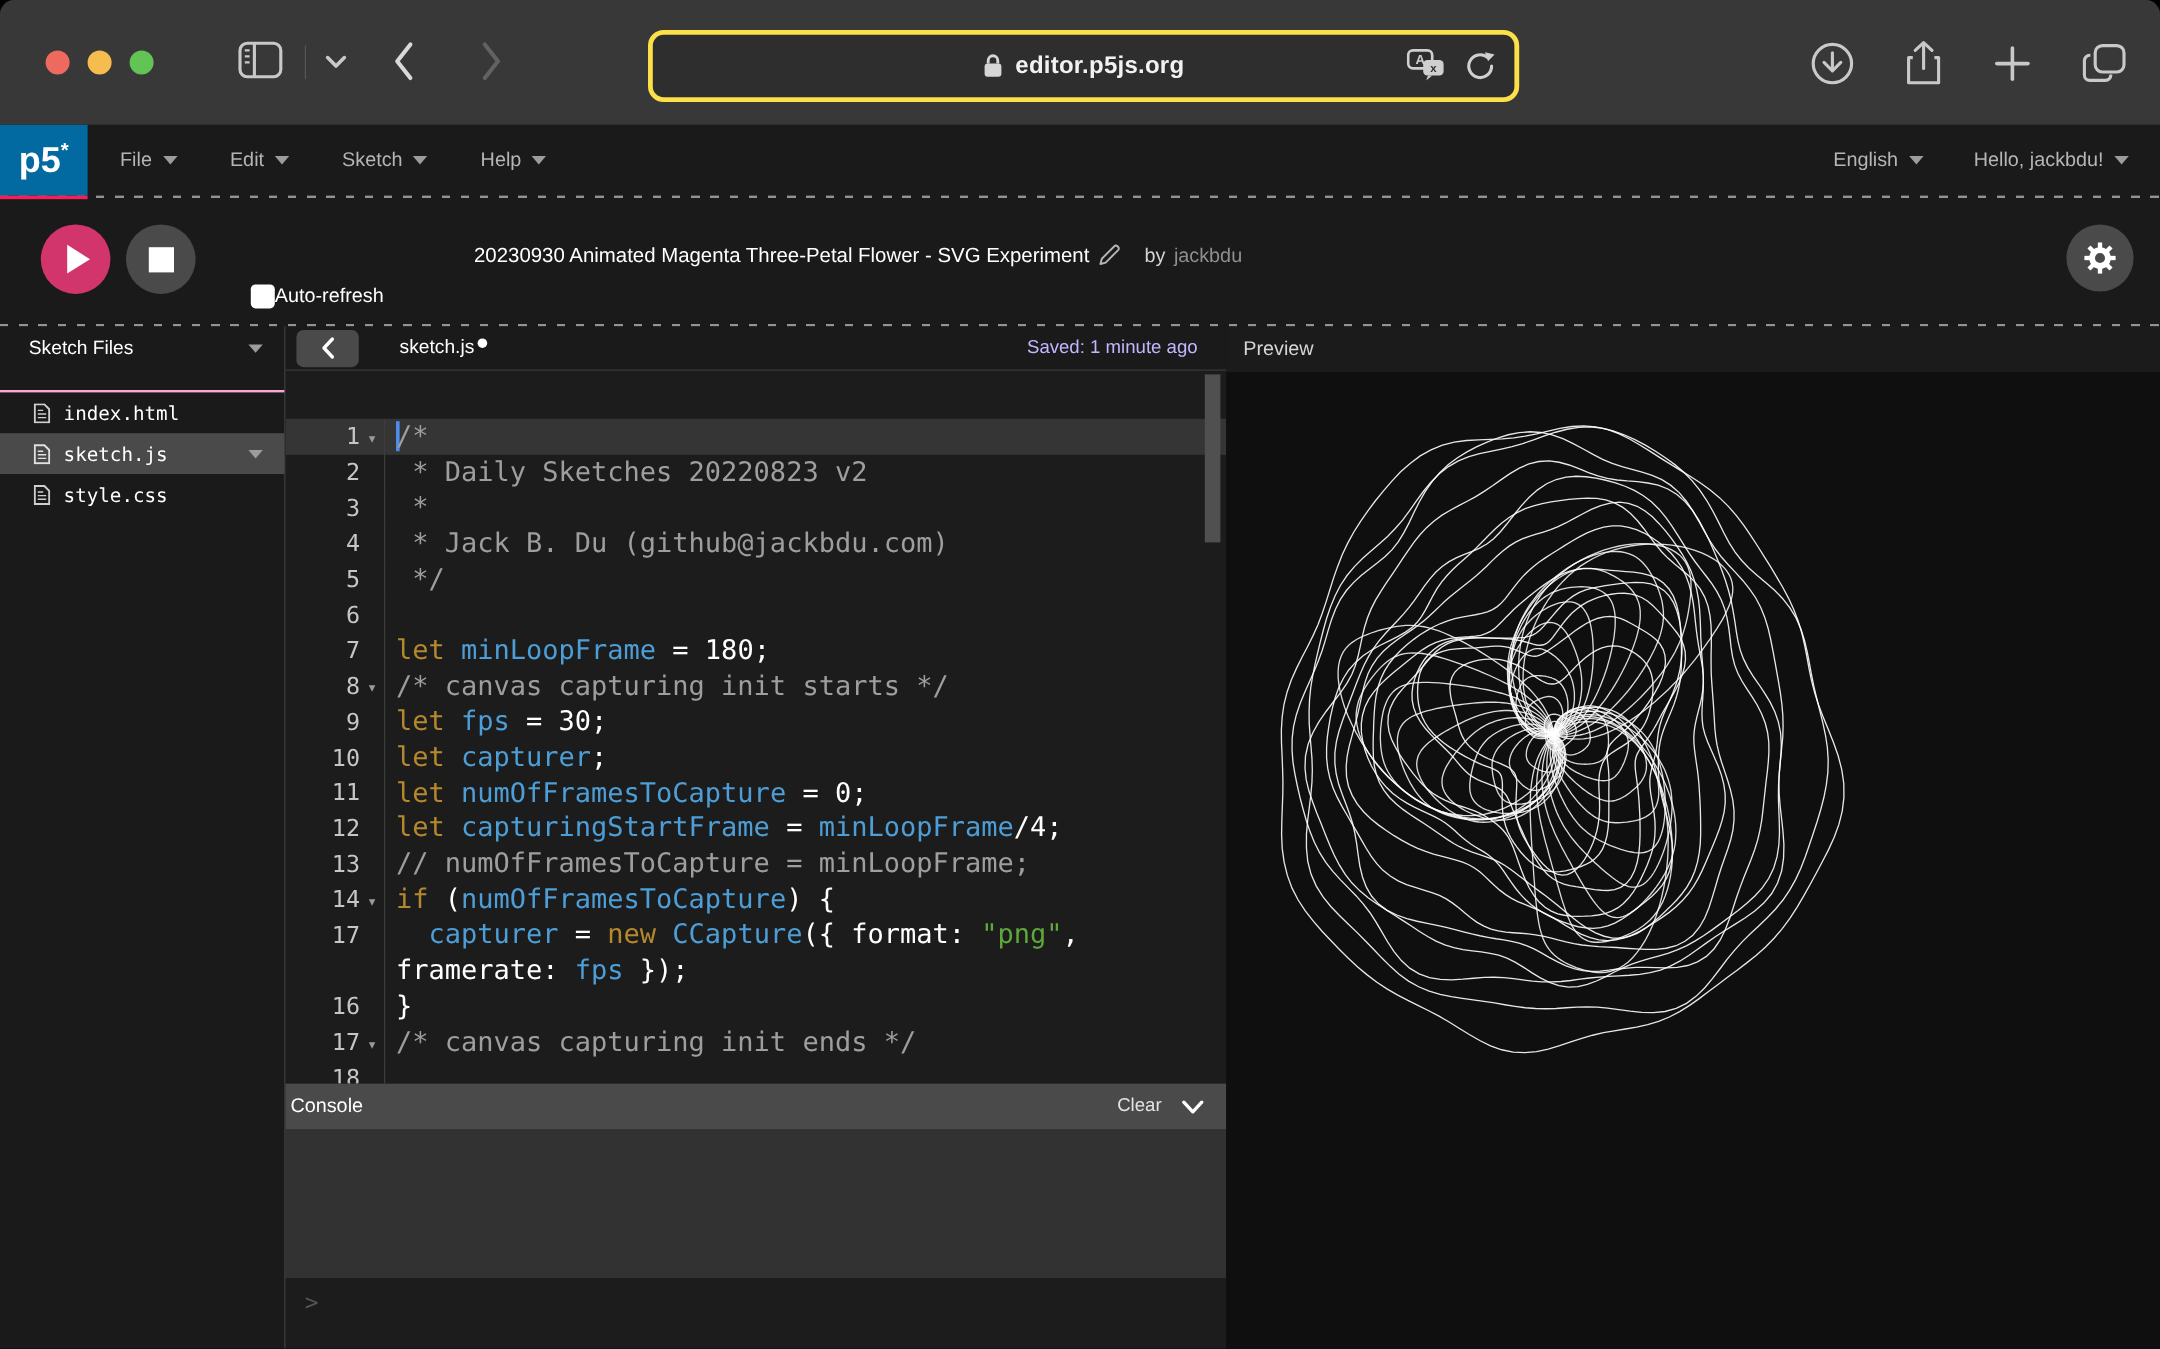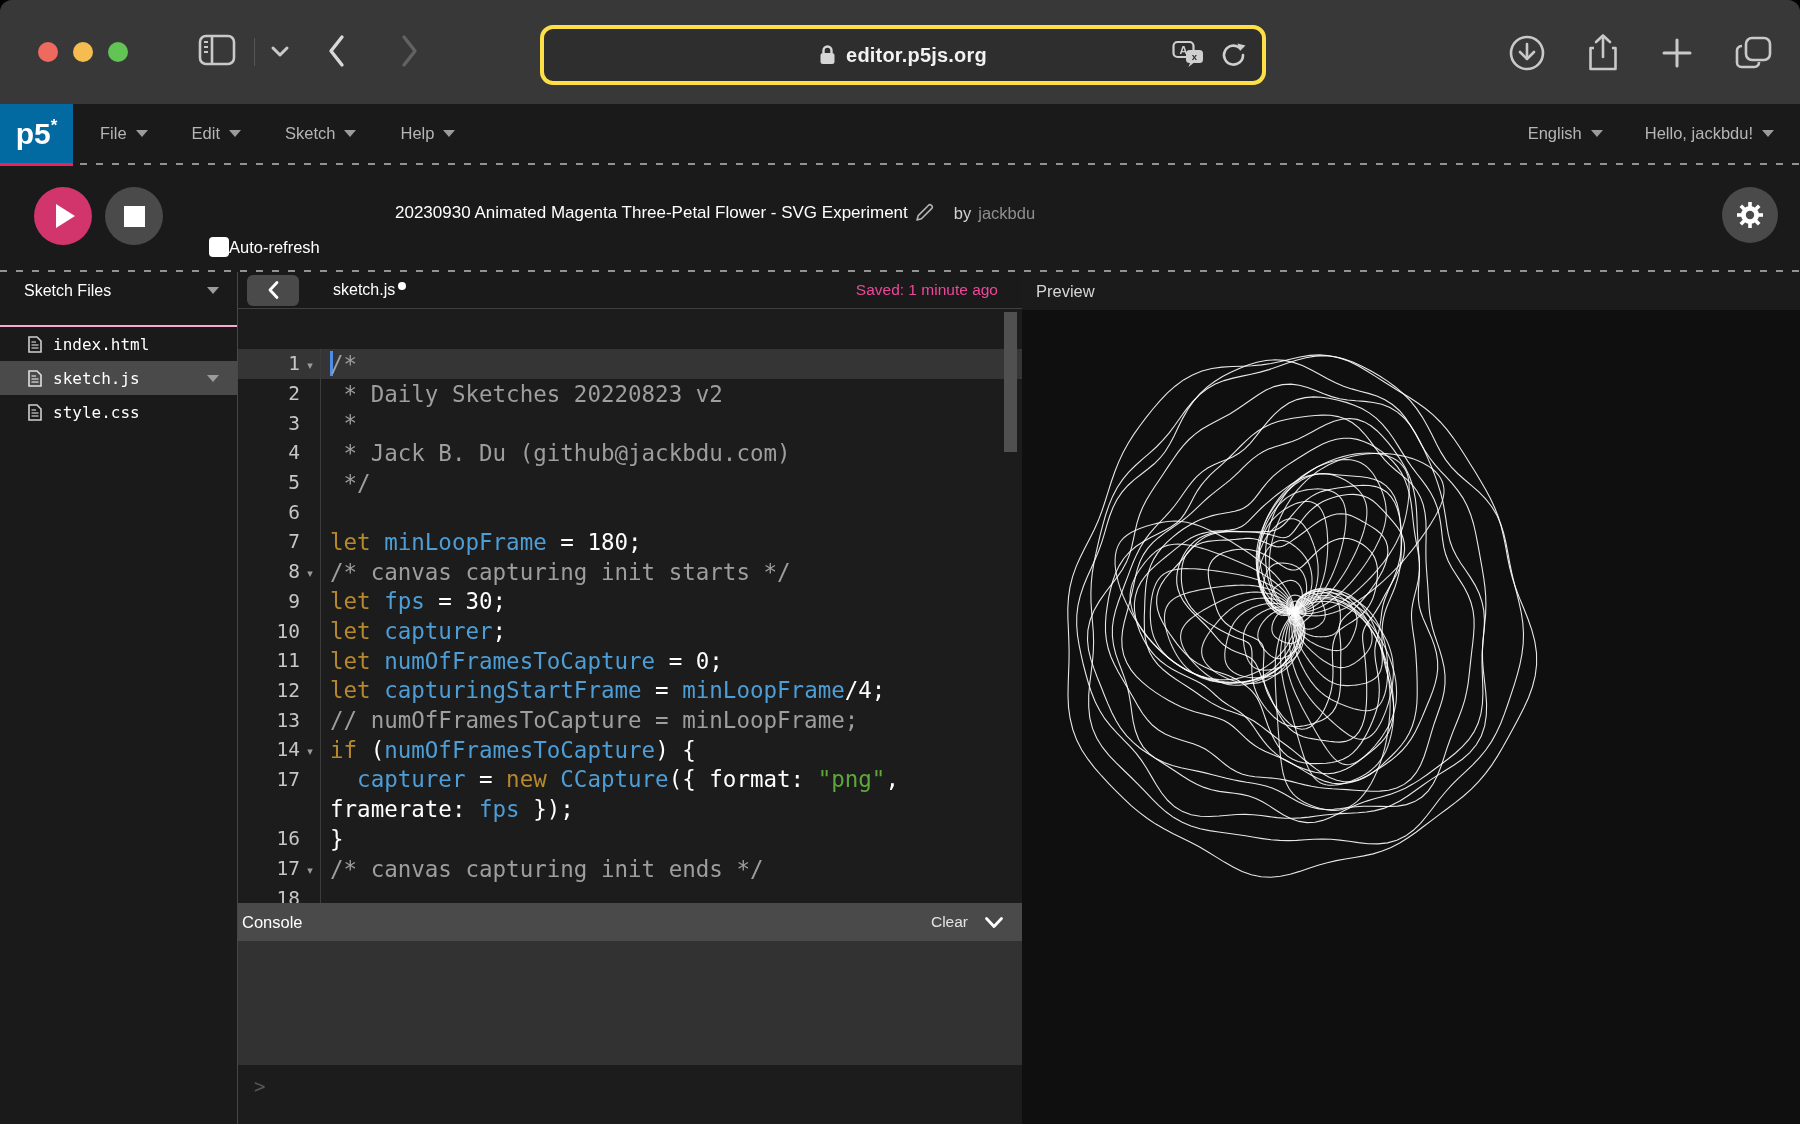--- a/index.html
+++ b/index.html
@@ -66,21 +66,21 @@
   .file-row.selected{background:#4a4a4a;}
   .file-name{color:#fff;font-size:16px;font-family:"DejaVu Sans Mono",monospace;}
   .file-caret{position:absolute;right:18px;}
 
   #editor-panel{position:absolute;left:238px;top:272px;width:784px;bottom:0;display:flex;flex-direction:column;}
   #tabbar{height:36px;background:#1a1a1a;border-bottom:1px solid #404040;display:flex;align-items:center;position:relative;}
   #collapse-btn{width:52px;height:31px;background:#4a4a4a;border-radius:6px;margin-left:9px;
                 display:flex;align-items:center;justify-content:center;}
   #tab-label{margin-left:34px;color:#fff;font-size:16px;display:flex;align-items:flex-start;}
   #unsaved-dot{width:8px;height:8px;background:#fff;border-radius:50%;margin:1px 0 0 3px;}
-  #saved-status{position:absolute;right:24px;color:#ec4899;font-size:15.5px;}
+  #saved-status{position:absolute;right:24px;color:#c4b5fd;font-size:15.5px;}
 
   #code-area{height:594px;background:#1c1c1c;position:relative;overflow:hidden;}
   #code-rows{padding-top:40px;}
   .code-row{height:29.7px;display:flex;align-items:center;}
   .code-row.active{background:#353535;}
   .gutter{width:62px;flex:none;text-align:right;color:#c6c6c6;font-size:19.5px;
           font-family:"DejaVu Sans Mono",monospace;}
   .fold{width:20px;flex:none;text-align:center;font-size:11px;color:#9a9a9a;padding-top:3px;}
   .code-text{flex:1;font-family:"DejaVu Sans Mono",monospace;font-size:22.5px;white-space:pre;
              border-left:1px solid #3c3c3c;padding-left:9px;height:100%;display:flex;align-items:center;}

